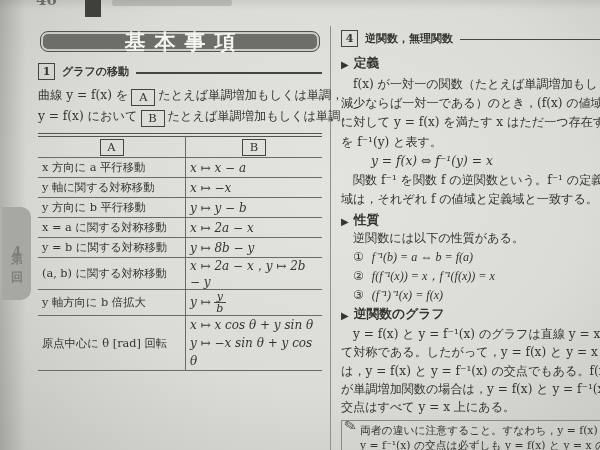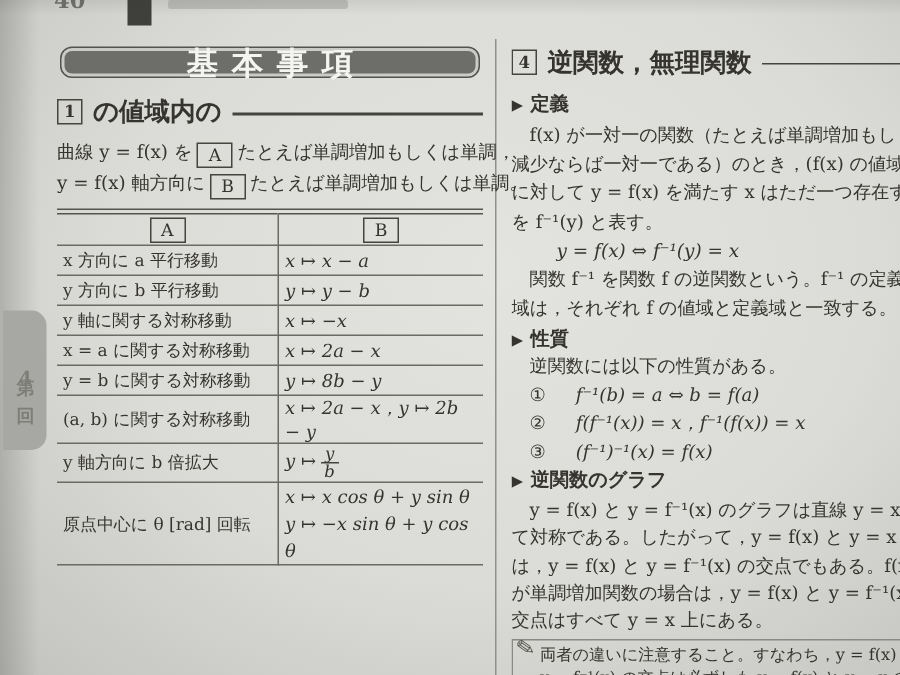--- a/index.html
+++ b/index.html
@@ -47,21 +47,21 @@
     background:#6d6d69;border-radius:5px;height:15px;
     display:flex;align-items:center;justify-content:center;
     color:#f4f4f0;font-size:21px;font-weight:bold;letter-spacing:9px;
     text-indent:9px;font-family:"DejaVu Sans","Liberation Sans",sans-serif;
   }
   .sec-head{display:flex;align-items:center;gap:7px;margin-bottom:5px;}
   .sec-num{
     border:1.5px solid #45443f;width:15px;height:15px;line-height:15px;flex:0 0 auto;
     text-align:center;font-size:11px;font-weight:bold;
   }
-  .sec-title{font-weight:bold;font-size:17px;white-space:nowrap;font-family:"DejaVu Sans","Liberation Sans",sans-serif;}
+  .sec-title{font-weight:bold;font-size:11px;white-space:nowrap;font-family:"DejaVu Sans","Liberation Sans",sans-serif;}
   .sec-rule{flex:1;height:0;border-top:2px solid #45443f;margin-top:2px;}
   .intro p{margin:0;font-size:12.2px;line-height:21px;white-space:nowrap;}
   .ab-box{
     display:inline-block;border:1px solid #45443f;min-width:22px;height:15px;line-height:15px;
     text-align:center;font-size:11.5px;margin:0 3px;vertical-align:-2px;
   }
   .rule-double{border-top:1.2px solid #55554f;padding-top:2px;margin-top:6px;}
   table.move{width:100%;border-collapse:collapse;border-top:1.2px solid #55554f;border-bottom:1.4px solid #55554f;}
   table.move td{padding:0 4px;vertical-align:middle;border-bottom:1px solid #6b6b65;}
   table.move td.lbl{width:139px;border-right:1px solid #6b6b65;font-size:11.3px;}
@@ -80,21 +80,21 @@
   
   .right-col{position:absolute;left:341px;top:30px;width:261px;overflow:hidden;height:420px;}
   .right-col .sec-rule{border-top:1.6px solid #45443f;}
   .r-head{display:flex;align-items:center;gap:5px;font-weight:bold;font-size:12.8px;margin-top:8px;
           font-family:"DejaVu Sans","Liberation Sans",sans-serif;}
   .tri{font-size:10px;margin-top:1px;}
   .r-line{font-size:12.1px;line-height:19.2px;white-space:nowrap;}
   .r-line.indent{text-indent:12px;}
   .equation{font-size:12.3px;font-style:italic;line-height:19px;padding-left:30px;white-space:nowrap;}
   .prop{font-size:12.1px;line-height:18.6px;white-space:nowrap;padding-left:12px;}
-  .prop .pf{font-style:italic;margin-left:20px;}
+  .prop .pf{font-style:italic;margin-left:8px;font-family:Liberation Serif, serif;}
   .g-line{font-size:12.1px;line-height:18.2px;white-space:nowrap;}
   .r-note{
     position:relative;border:1px solid #8a8a84;margin-top:4px;padding:3px 4px 4px 18px;
   }
   .r-note .n-line{font-size:10.8px;line-height:14.6px;white-space:nowrap;}
 </style>
 </head>
 <body>
 
 <div id="page">
@@ -110,47 +110,47 @@
   <div class="col-divider"></div>
 
   <div class="left-col">
 
     <div class="banner">
       <div class="banner-inner">基本事項</div>
     </div>
 
     <div class="sec-head">
       <span class="sec-num">1</span>
-      <span class="sec-title">の値域内の</span>
+      <span class="sec-title">グラフの移動</span>
       <span class="sec-rule"></span>
     </div>
 
     <div class="intro">
       <p><span>曲線 y = f(x) を</span><span class="ab-box">A</span><span>たとえば単調増加もしくは単調，</span></p>
-      <p><span>y = f(x) 軸方向に</span><span class="ab-box">B</span><span>たとえば単調増加もしくは単調。</span></p>
+      <p><span>y = f(x) において</span><span class="ab-box">B</span><span>たとえば単調増加もしくは単調。</span></p>
     </div>
 
     <div class="rule-double">
       <table class="move">
         <tbody>
             <tr class="hdr">
           <td class="lbl"><span class="ab-box">A</span></td>
           <td class="fml" style="font-style:normal"><span class="ab-box">B</span></td>
         </tr>
         <tr class="std">
           <td class="lbl">x 方向に a 平行移動</td>
           <td class="fml">x ↦ x − a</td>
         </tr>
         <tr class="std">
+          <td class="lbl">y 軸に関する対称移動</td>
+          <td class="fml">x ↦ −x</td>
+        </tr>
+        <tr class="std">
           <td class="lbl">y 方向に b 平行移動</td>
           <td class="fml">y ↦ y − b</td>
-        </tr>
-        <tr class="std">
-          <td class="lbl">y 軸に関する対称移動</td>
-          <td class="fml">x ↦ −x</td>
         </tr>
         <tr class="std">
           <td class="lbl">x = a に関する対称移動</td>
           <td class="fml">x ↦ 2a − x</td>
         </tr>
         <tr class="std">
           <td class="lbl">y = b に関する対称移動</td>
           <td class="fml">y ↦ 8b − y</td>
         </tr>
         <tr class="std">

